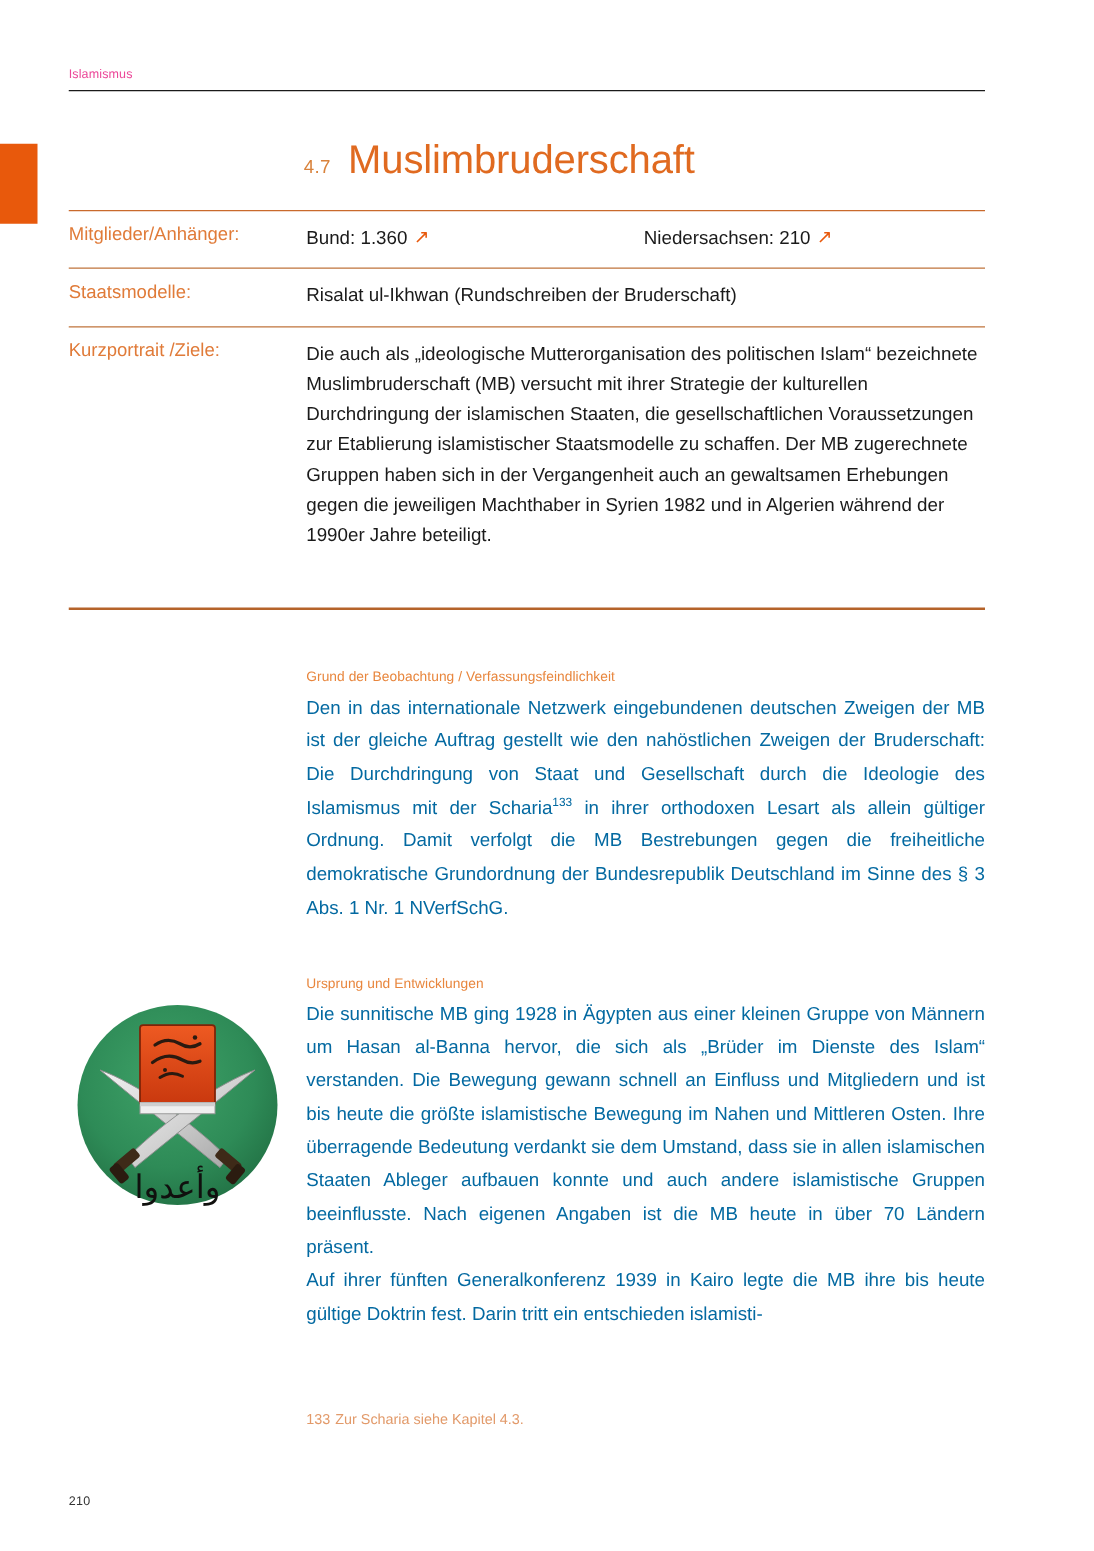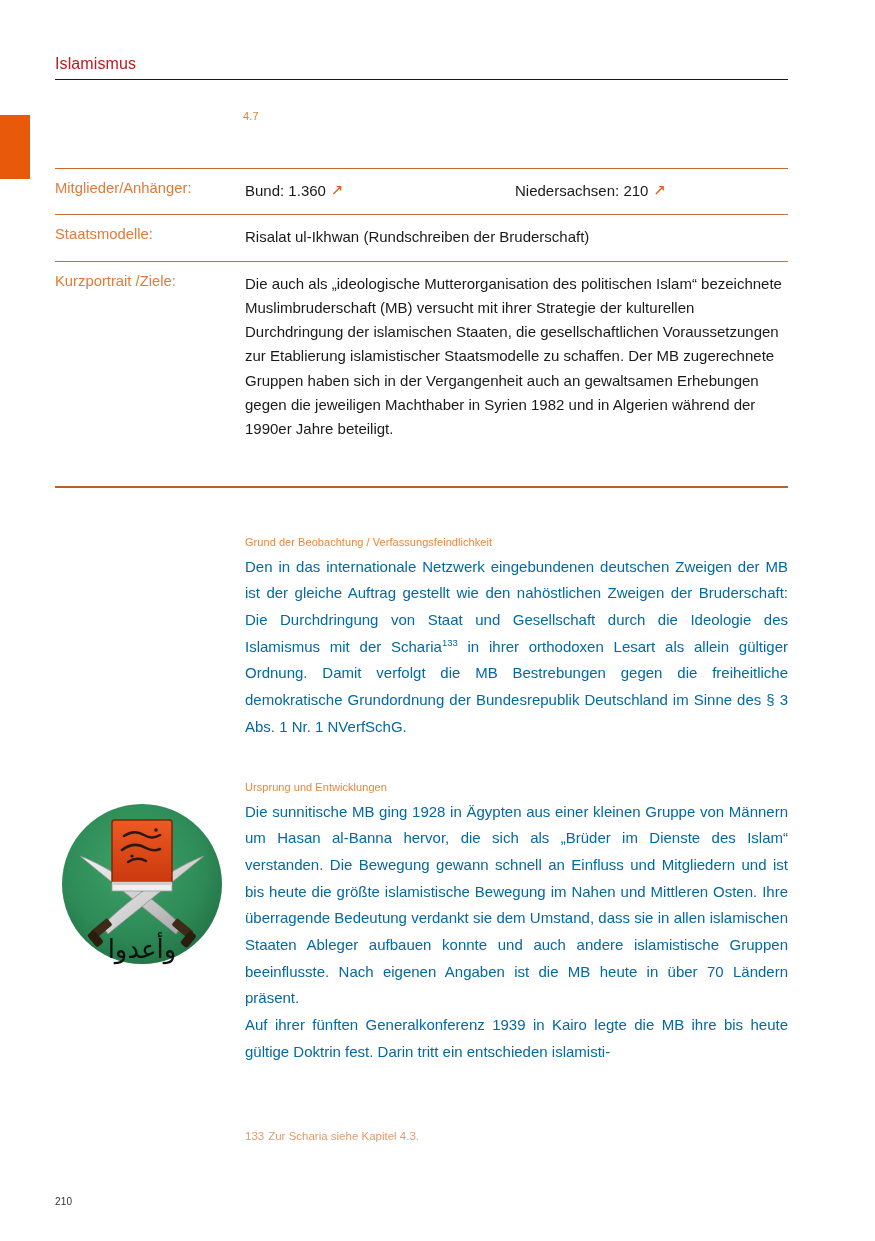--- a/index.html
+++ b/index.html
@@ -35,23 +35,23 @@
   }
 
   
   .running-head {
     position: absolute;
     left: 55px;
     top: 54px;
     width: 733px;
   }
   .running-head .rh-text {
-    font-size: 16px;
+    font-size: 10px;
     letter-spacing: 0.1px;
-    color: #b91c1c;
+    color: #ec4899;
     line-height: 1.2;
     padding-bottom: 6px;
     display: block;
   }
   .rh-rule {
     border-bottom: 1.3px solid #1a1a1a;
     width: 733px;
   }
 
   
@@ -60,21 +60,21 @@
     left: 55px;
     top: 110px;
     width: 733px;
     display: flex;
     align-items: baseline;
     justify-content: flex-start;
     padding-left: 188px;
     box-sizing: border-box;
   }
   .title-num {
-    font-size: 11px;
+    font-size: 15px;
     color: #D9823B;
     margin-right: 14px;
     letter-spacing: 0.2px;
   }
   .title-text {
     font-size: 32px;
     color: #E06A20;
     letter-spacing: -0.1px;
     line-height: 1.1;
   }
@@ -197,20 +197,21 @@
 
   <div class="chapter-tab"></div>
 
   <div class="running-head">
     <span class="rh-text">Islamismus</span>
     <div class="rh-rule"></div>
   </div>
 
   <div class="title-block">
     <span class="title-num">4.7</span>
+    <span class="title-text">Muslimbruderschaft</span>
   </div>
 
   <div class="info-table">
 
     <div class="info-row">
       <div class="info-label">Mitglieder/Anhänger:</div>
       <div class="info-value">
         <div class="value-cols">
           <div class="value-col-a">
             <span>Bund: 1.360</span><span class="arrow-icon">↗</span>

